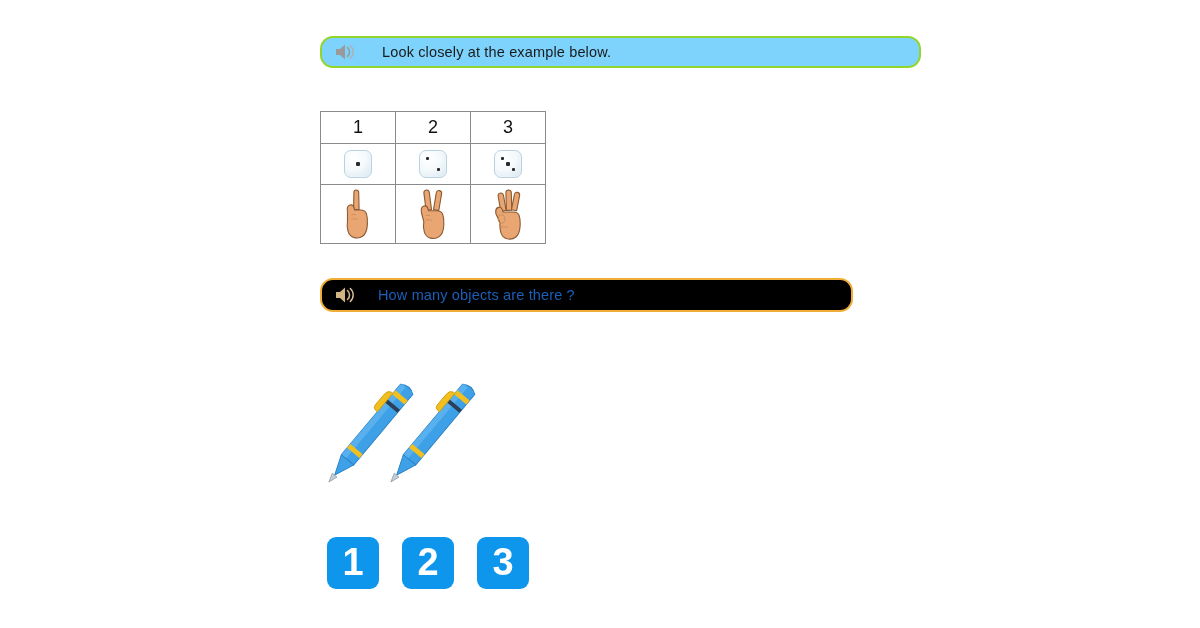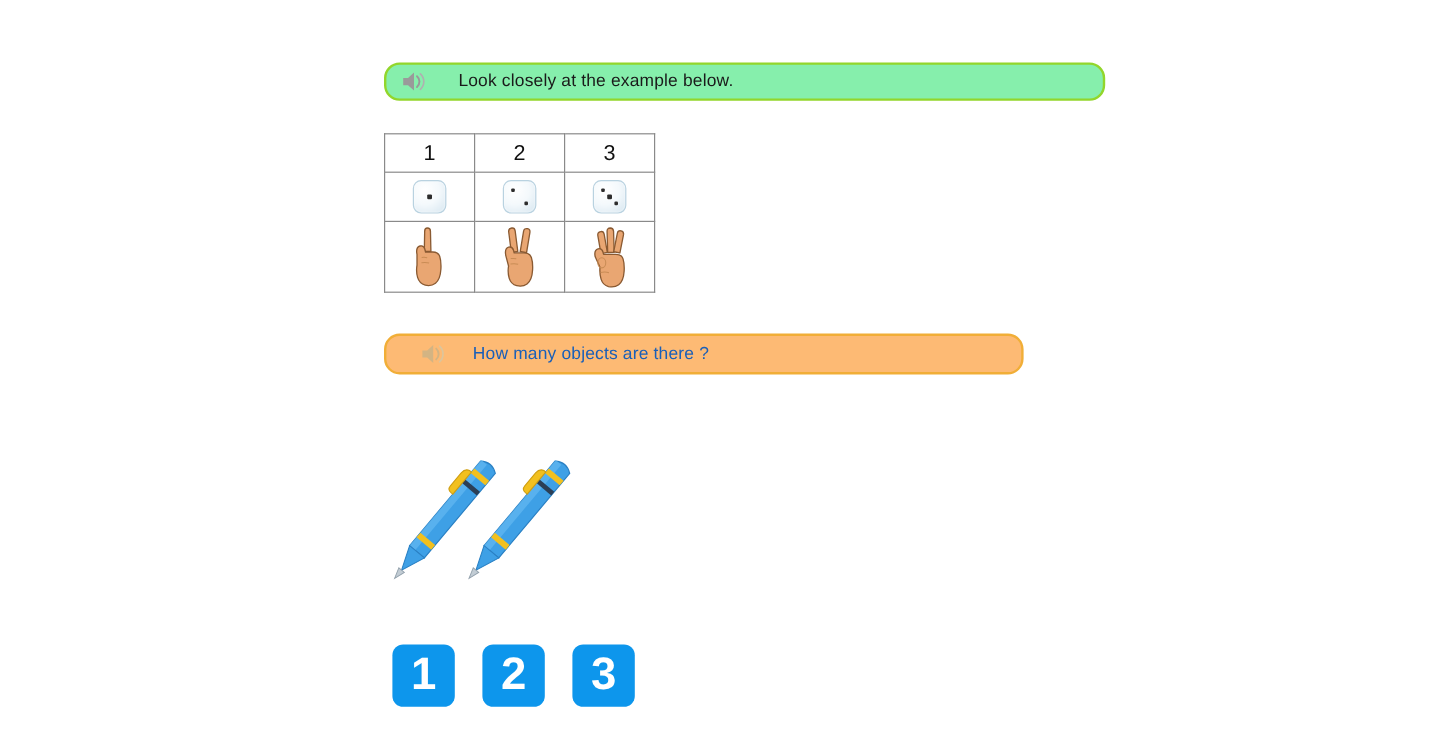--- a/index.html
+++ b/index.html
@@ -23,32 +23,30 @@
     align-items: center;
     border-radius: 13px;
     border-width: 2px;
     border-style: solid;
   }
   .banner-instruction {
     left: 320px;
     top: 36px;
     width: 601px;
     height: 32px;
-    background: #86efac;
+    background: #7dd3fc;
     border-color: #92d62b;
-    margin-top: 16px;
   }
   .banner-question {
     left: 320px;
     top: 278px;
     width: 533px;
     height: 34px;
-    background: #fdba74;
+    background: #000000;
     border-color: #f1ae37;
-    padding-left: 16px;
   }
   .banner-text {
     font-size: 14.5px;
     letter-spacing: 0.15px;
     white-space: nowrap;
   }
   .banner-instruction .banner-text {
     color: #1a1a1a;
     margin-left: 24px;
   }

